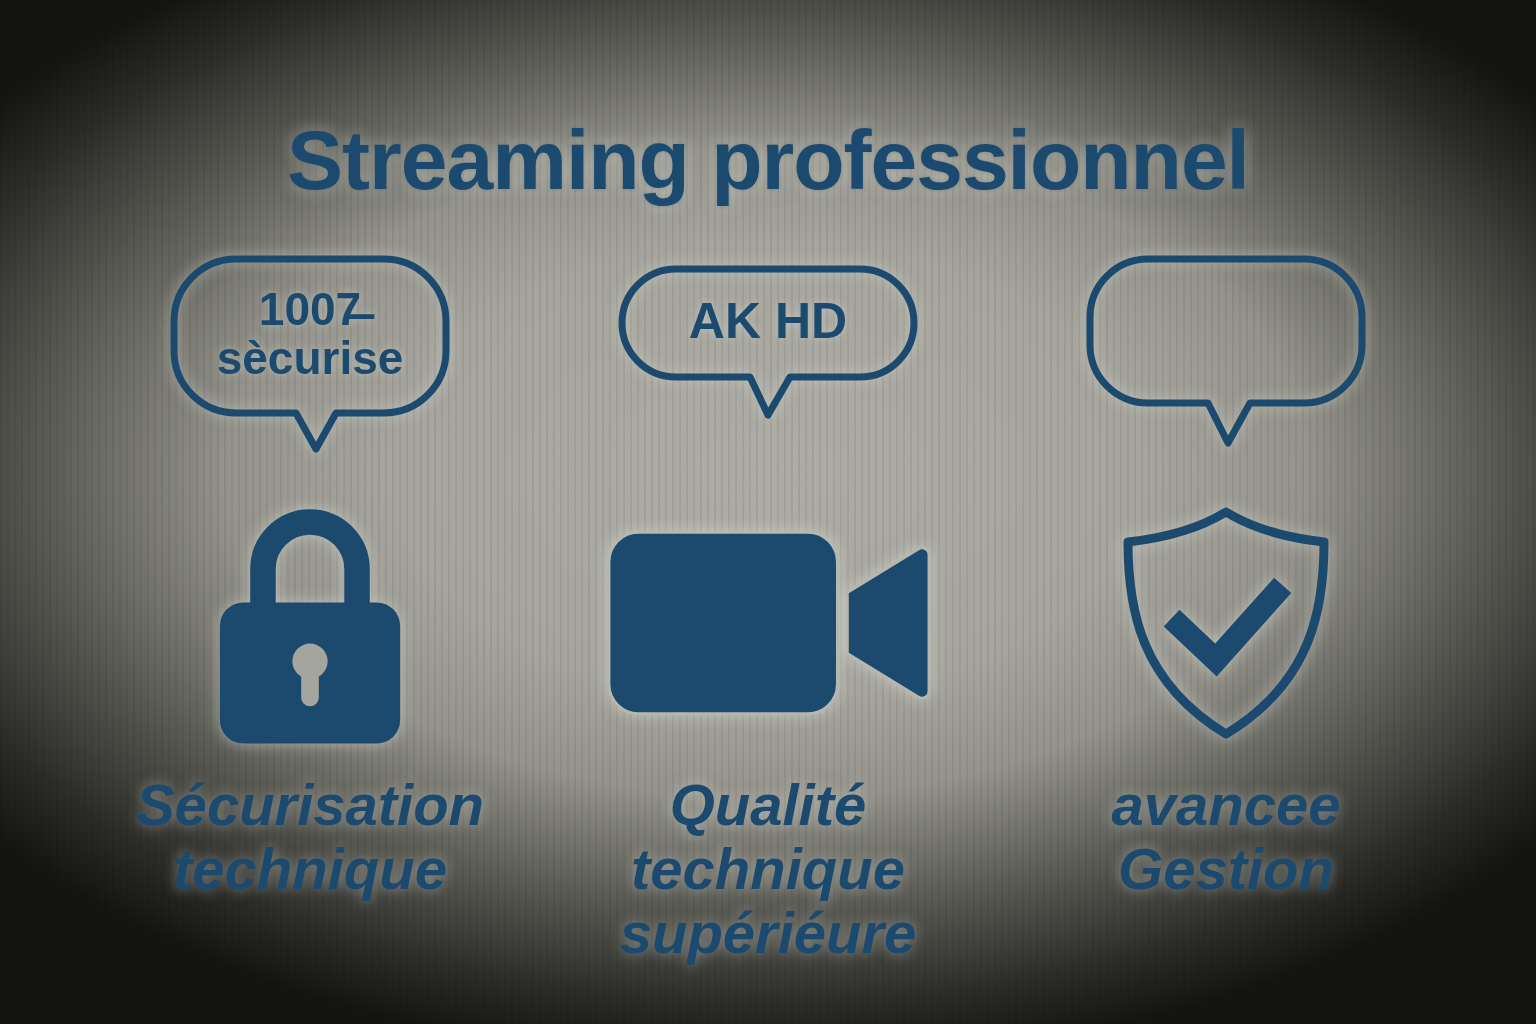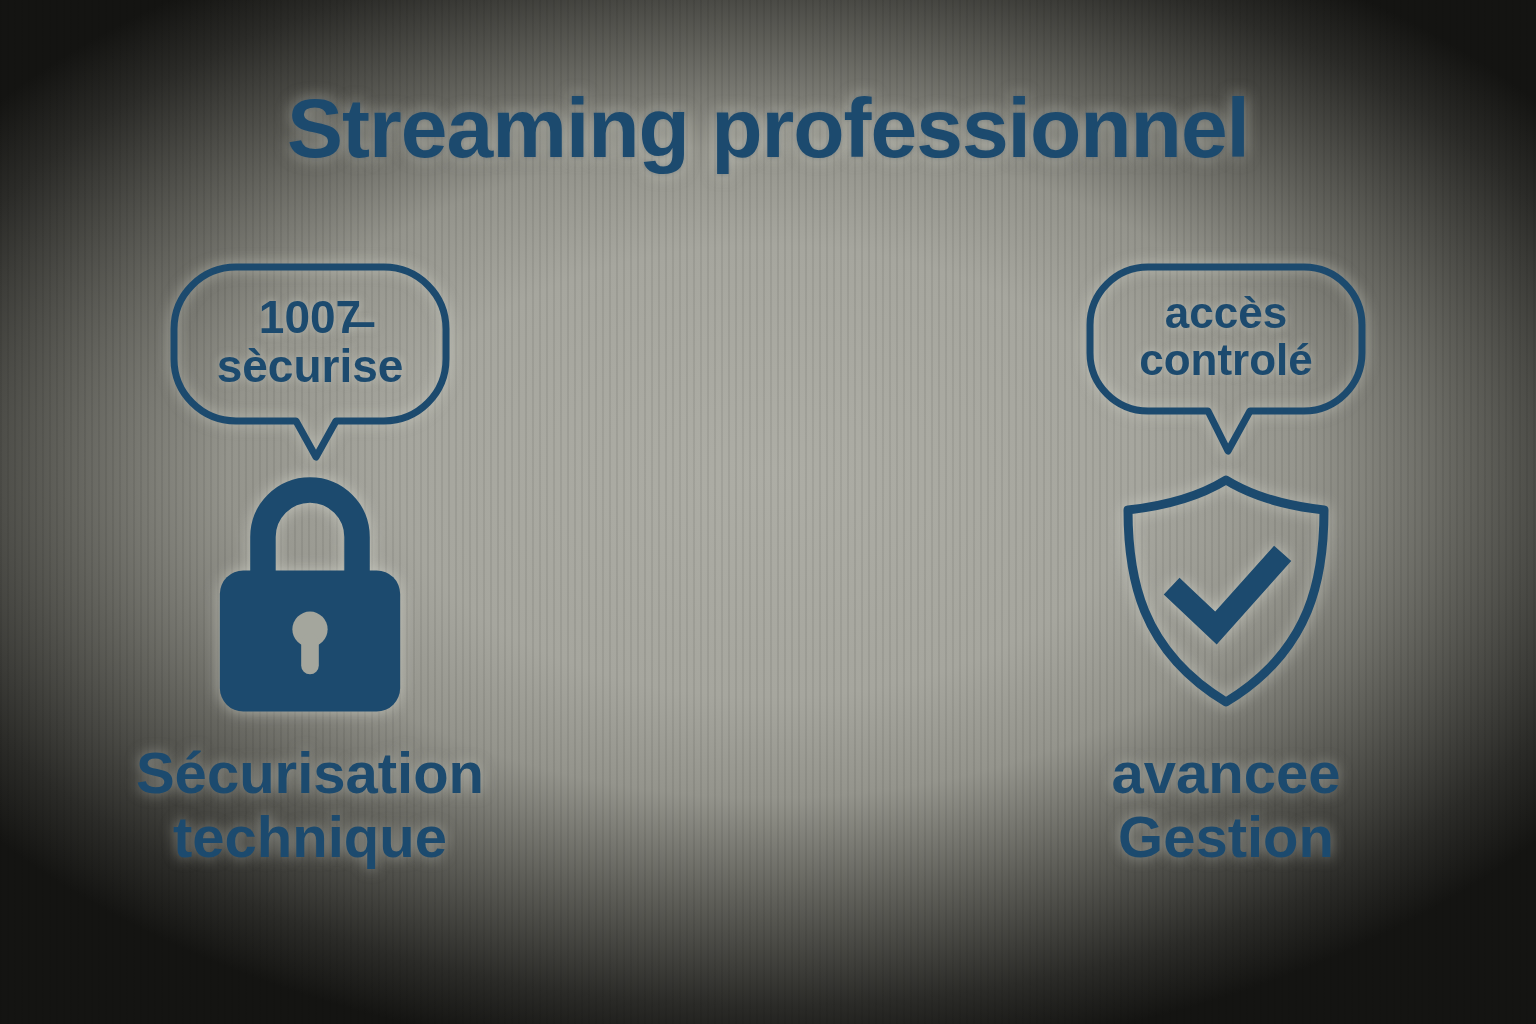--- a/index.html
+++ b/index.html
@@ -9,21 +9,21 @@
     background:#8f8f88;
   }
   .stage{
     position:relative;width:1536px;height:1024px;overflow:hidden;
     background:
       repeating-linear-gradient(90deg, rgba(10,10,8,0.07) 0 2px, rgba(0,0,0,0) 2px 7px),
       radial-gradient(ellipse 64% 58% at 50% 46%,
         #adada5 0%, #a6a69e 38%, #94948c 55%, #60605a 72%, #2b2b28 90%, #141412 100%);
   }
   .title{
-    padding-top:80px;
+    padding-top:112px;
     text-align:center;
     font-size:84px;
     font-weight:bold;
     letter-spacing:-1px;
     color:#1c4a6e;
     text-shadow:0 0 16px rgba(222,224,214,0.55), 0 0 4px rgba(20,40,60,0.35);
   }
   .columns{
     display:flex;
     justify-content:space-between;
@@ -34,21 +34,21 @@
     display:flex;
     flex-direction:column;
     align-items:center;
   }
   .bubble-slot{
     height:218px;
     display:flex;
     align-items:flex-start;
     justify-content:center;
   }
-  .bubble{position:relative;margin-top:40px;}
+  .bubble{position:relative;}
   .bubble svg{display:block;filter:drop-shadow(0 0 7px rgba(222,224,214,0.55));}
   .bubble .bubble-text{
     position:absolute;left:0;right:0;top:0;
     display:flex;flex-direction:column;align-items:center;justify-content:center;
     color:#1c4a6e;font-weight:bold;line-height:1.06;
     text-shadow:0 0 10px rgba(222,224,214,0.5);
   }
   .bubble-1 .bubble-text{height:158px;font-size:46px;}
   .bubble-2 .bubble-text{height:112px;font-size:50px;}
   .bubble-3 .bubble-text{height:148px;font-size:44px;}
@@ -59,21 +59,21 @@
   }
   .icon-slot svg{filter:drop-shadow(0 0 8px rgba(222,224,214,0.6));}
   .caption{
     text-align:center;
     font-weight:bold;
     font-size:58px;
     line-height:1.1;
     color:#1c4a6e;
     text-shadow:0 0 14px rgba(222,224,214,0.5);
   }
-  .caption span{display:block;}
+  .caption span{display:block;font-style:italic;}
   .stroke-navy{stroke:#1c4a6e;}
   .fill-navy{fill:#1c4a6e;}
   .fill-bg{fill:#a4a69d;}
 </style>
 </head>
 <body>
 
 <div class="stage">
 
   <div class="title">Streaming professionnel</div>
@@ -99,31 +99,50 @@
           <circle cx="100" cy="168" r="18" class="fill-bg"></circle>
           <rect x="91" y="172" width="18" height="42" rx="9" class="fill-bg"></rect>
         </svg>
       </div>
       <div class="caption">
         <span>Sécurisation</span>
         <span>technique</span>
       </div>
     </div>
 
+    <div class="column">
+      <div class="bubble-slot">
+        <div class="bubble bubble-2 bubble-2-wrap">
+          <svg width="300" height="156" viewBox="0 0 300 156">
+            <path d="M58 4 H242 A54 54 0 0 1 296 58 A54 54 0 0 1 242 112 H172 L150 150 L132 112 H58 A54 54 0 0 1 4 58 A54 54 0 0 1 58 4 Z" fill="none" class="stroke-navy" stroke-width="7" stroke-linejoin="round"></path>
+          </svg>
+          <div class="bubble-text">
+            <span>AK HD</span>
+          </div>
+        </div>
+      </div>
+      <div class="icon-slot">
+        <svg width="325" height="188" viewBox="0 0 330 190">
+          <rect x="3" y="3" width="232" height="184" rx="30" class="fill-navy" stroke="#b6b8af" stroke-width="3"></rect>
+          <path d="M245 64 L317 20 A7 7 0 0 1 328 26 V164 A7 7 0 0 1 317 170 L245 126 Z" class="fill-navy" stroke="#b6b8af" stroke-width="3"></path>
+        </svg>
+      </div>
+      <div class="caption">
+        <span>Qualité</span>
+        <span>technique</span>
+        <span>supériéure</span>
+      </div>
+    </div>
 
     <div class="column">
       <div class="bubble-slot">
         <div class="bubble bubble-3">
           <svg width="280" height="194" viewBox="0 0 280 194">
             <path d="M62 4 H218 A58 58 0 0 1 276 62 V90 A58 58 0 0 1 218 148 H164 L142 188 L122 148 H62 A58 58 0 0 1 4 90 V62 A58 58 0 0 1 62 4 Z" fill="none" class="stroke-navy" stroke-width="7" stroke-linejoin="round"></path>
           </svg>
-          <div class="bubble-text">
-            <span>accès</span>
-            <span>controlé</span>
-          </div>
         </div>
       </div>
       <div class="icon-slot">
         <svg width="224" height="238" viewBox="0 0 224 238">
           <path d="M112 8 C86 24 50 34 14 38 C14 104 26 178 112 230 C198 178 210 104 210 38 C174 34 138 24 112 8 Z" fill="none" class="stroke-navy" stroke-width="9" stroke-linejoin="round"></path>
           <path d="M66 122 L102 156 L161 90" fill="none" class="stroke-navy" stroke-width="23" stroke-linecap="square" stroke-linejoin="miter"></path>
         </svg>
       </div>
       <div class="caption">
         <span>avancee</span>

